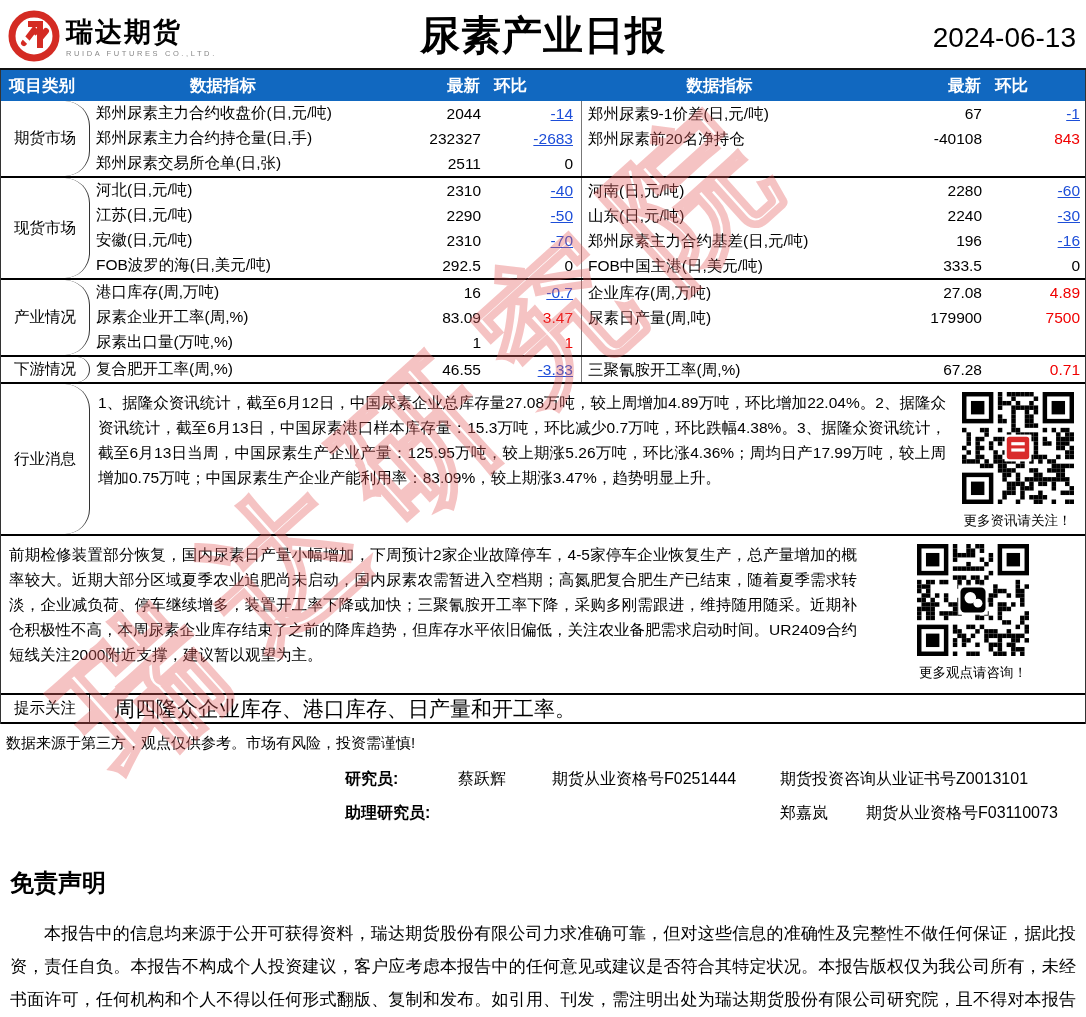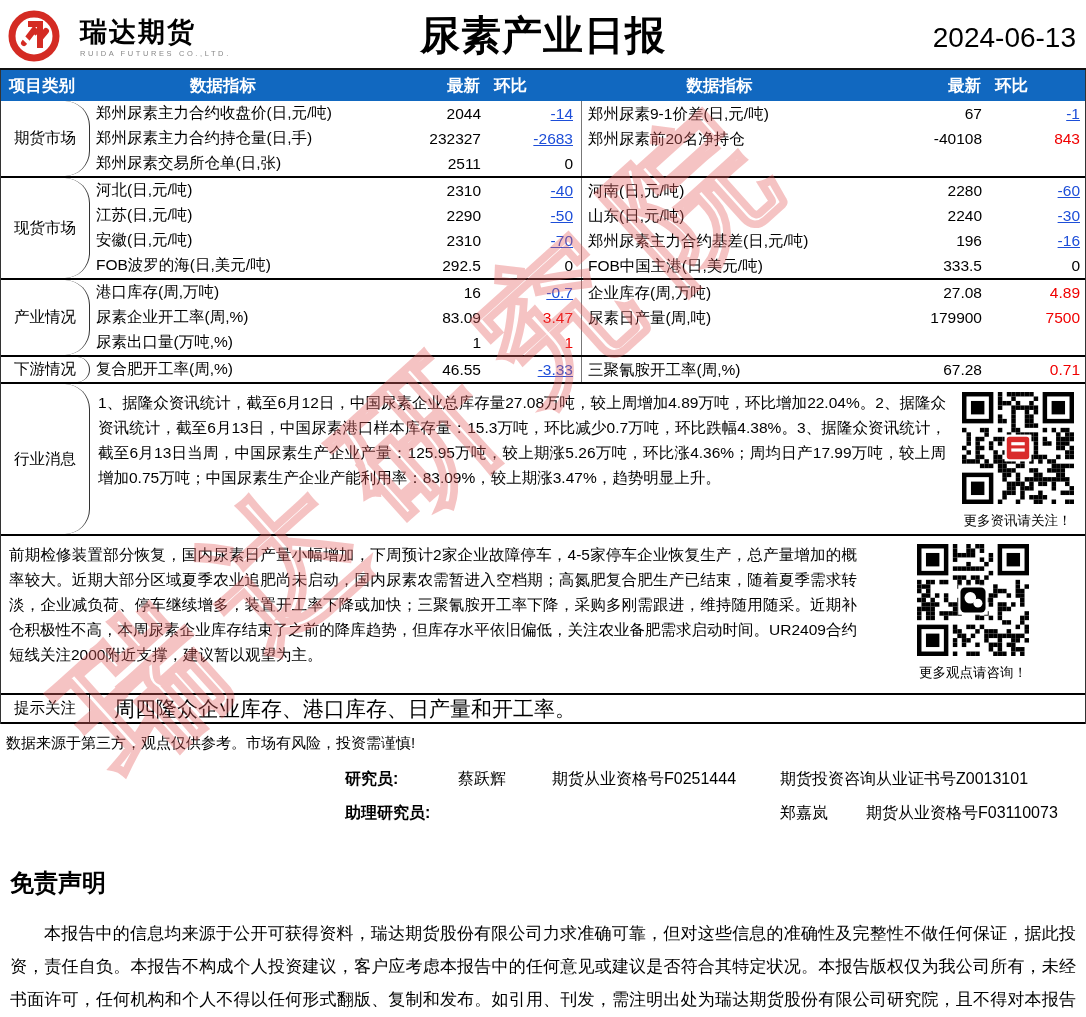--- a/index.html
+++ b/index.html
@@ -2,21 +2,21 @@
 <html><head>
 <meta charset="utf-8">
 <style>
   html,body{margin:0;padding:0;background:#fff;}
   body{width:1086px;height:1017px;overflow:hidden;position:relative;
        font-family:"Liberation Sans","DejaVu Sans",sans-serif;color:#000;}
   .page{position:relative;width:1086px;height:1017px;background:#fff;}
 
   
   .hdr{position:relative;height:68px;border-bottom:2px solid #111;}
-  .logo{position:absolute;left:8px;top:10px;display:flex;align-items:flex-start;gap:14px;}
+  .logo{position:absolute;left:8px;top:10px;display:flex;align-items:flex-start;}
   .logo-mark{width:52px;height:52px;}
   .logo-txtcol{margin-left:6px;padding-top:8px;}
   .logo-cn{font-size:27px;font-weight:bold;letter-spacing:2px;line-height:28px;}
   .logo-en{font-size:7.5px;color:#888;letter-spacing:2.6px;margin-top:3px;}
   .rpt-title{position:absolute;left:0;right:0;top:8px;text-align:center;
              font-size:40px;font-weight:bold;letter-spacing:1px;}
   .rpt-date{position:absolute;right:10px;top:22px;font-size:28px;}
 
   
   .tbl{position:relative;border-left:1px solid #333;border-right:1px solid #333;}

